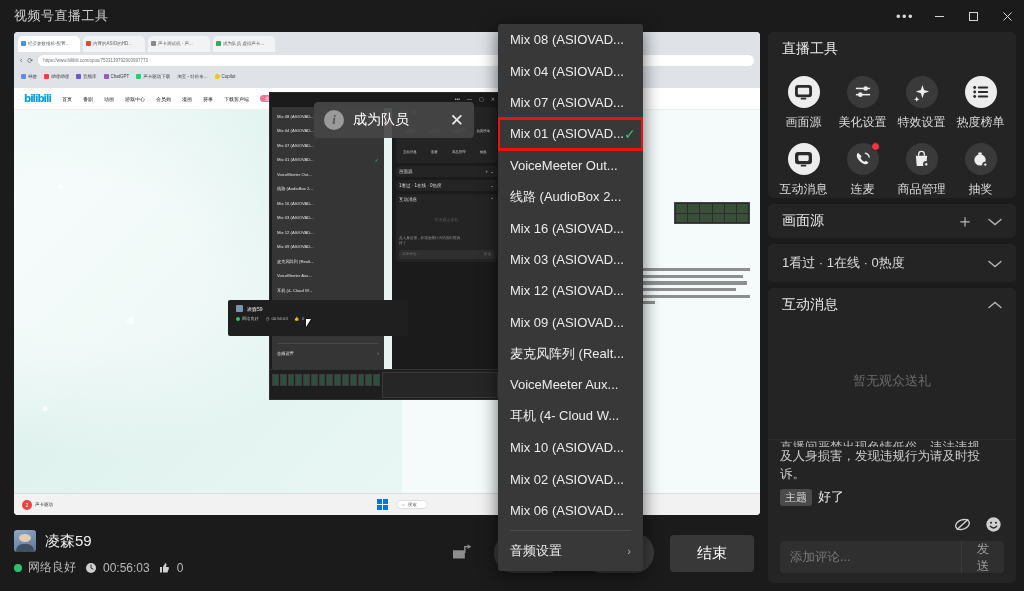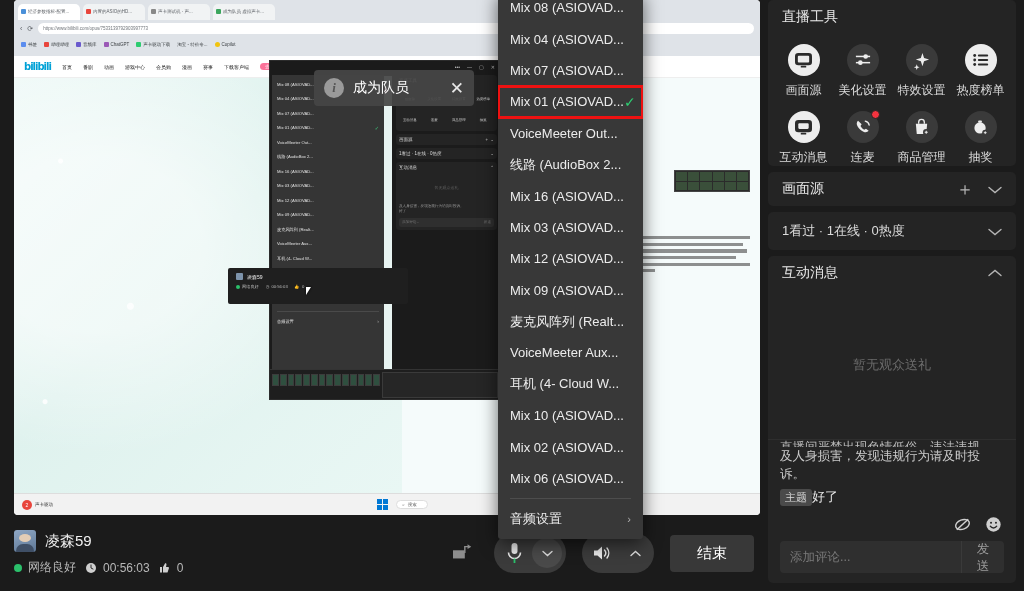--- a/index.html
+++ b/index.html
@@ -283,21 +283,21 @@
   .stat-card .chev { margin-left:auto; color:#b5b5b5; }
   .msg-card { flex: 1; display: flex; flex-direction: column; min-height: 0; }
   .msg-empty {
     flex: 1; display:flex; align-items:center; justify-content:center;
     color:#6b6b6b; font-size: 13px; border-bottom: 1px solid #2e2e2e;
   }
   .msg-list { height: 70px; padding: 6px 12px 4px; overflow: hidden;
               display: flex; flex-direction: column; justify-content: flex-end; gap: 5px; }
   .msg-notice { color: #c9c9c9; font-size: 12.5px; line-height: 1.45; }
   .msg-notice .clip { display:block; height: 9px; overflow:hidden; color:#bbb; }
-  .msg-line { display: flex; align-items: center; }
+  .msg-line { display: flex; align-items: center; gap: 6px; }
   .tag {
     background: #4a4a4a; color: #dcdcdc; font-size: 11px;
     border-radius: 3px; padding: 1px 5px;
   }
   .msg-text { color: #e6e6e6; font-size: 13px; }
   .msg-tools { display:flex; align-items:center; justify-content:flex-end; gap: 14px;
                padding: 6px 14px 4px; color:#cfcfcf; }
   .msg-input-row { display:flex; align-items:center; padding: 0 12px 10px; gap: 0; }
   .msg-input {
     flex: 1; height: 32px; background: #2f2f2f; border: none; outline: none;
@@ -325,20 +325,44 @@
   .am-item .chk { margin-left: auto; color: #2ecc71; font-size: 14px; font-weight: bold; }
   .am-item .arrow { margin-left: auto; color: #b0b0b0; font-size: 11px; }
   .am-sep { height: 1px; background: #4d4d4d; margin: 4px 12px; }
   .am-highlight { outline: 3px solid #ee1111; outline-offset: -2px; }
 </style>
 </head>
 <body>
 
 <div class="app">
 
+  <div class="titlebar">
+    <span class="titlebar-title">视频号直播工具</span>
+    <div class="win-controls">
+      <div class="win-btn">
+        <span class="dots">•••</span>
+      </div>
+      <div class="win-btn">
+        <svg width="11" height="11" viewBox="0 0 11 11">
+            <line x1="1" y1="5.5" x2="10" y2="5.5" stroke="currentColor" stroke-width="1"></line>
+          </svg>
+      </div>
+      <div class="win-btn">
+        <svg width="11" height="11" viewBox="0 0 11 11">
+            <rect x="1.5" y="1.5" width="8" height="8" fill="none" stroke="currentColor" stroke-width="1"></rect>
+          </svg>
+      </div>
+      <div class="win-btn close">
+        <svg width="11" height="11" viewBox="0 0 11 11">
+            <line x1="1.5" y1="1.5" x2="9.5" y2="9.5" stroke="currentColor" stroke-width="1"></line>
+            <line x1="9.5" y1="1.5" x2="1.5" y2="9.5" stroke="currentColor" stroke-width="1"></line>
+          </svg>
+      </div>
+    </div>
+  </div>
 
   <div class="body-row">
 
     <div class="stage-col">
 
       <div class="preview-wrap">
         <div class="screen">
 
           <div class="browser-chrome">
             <div class="tabstrip">

